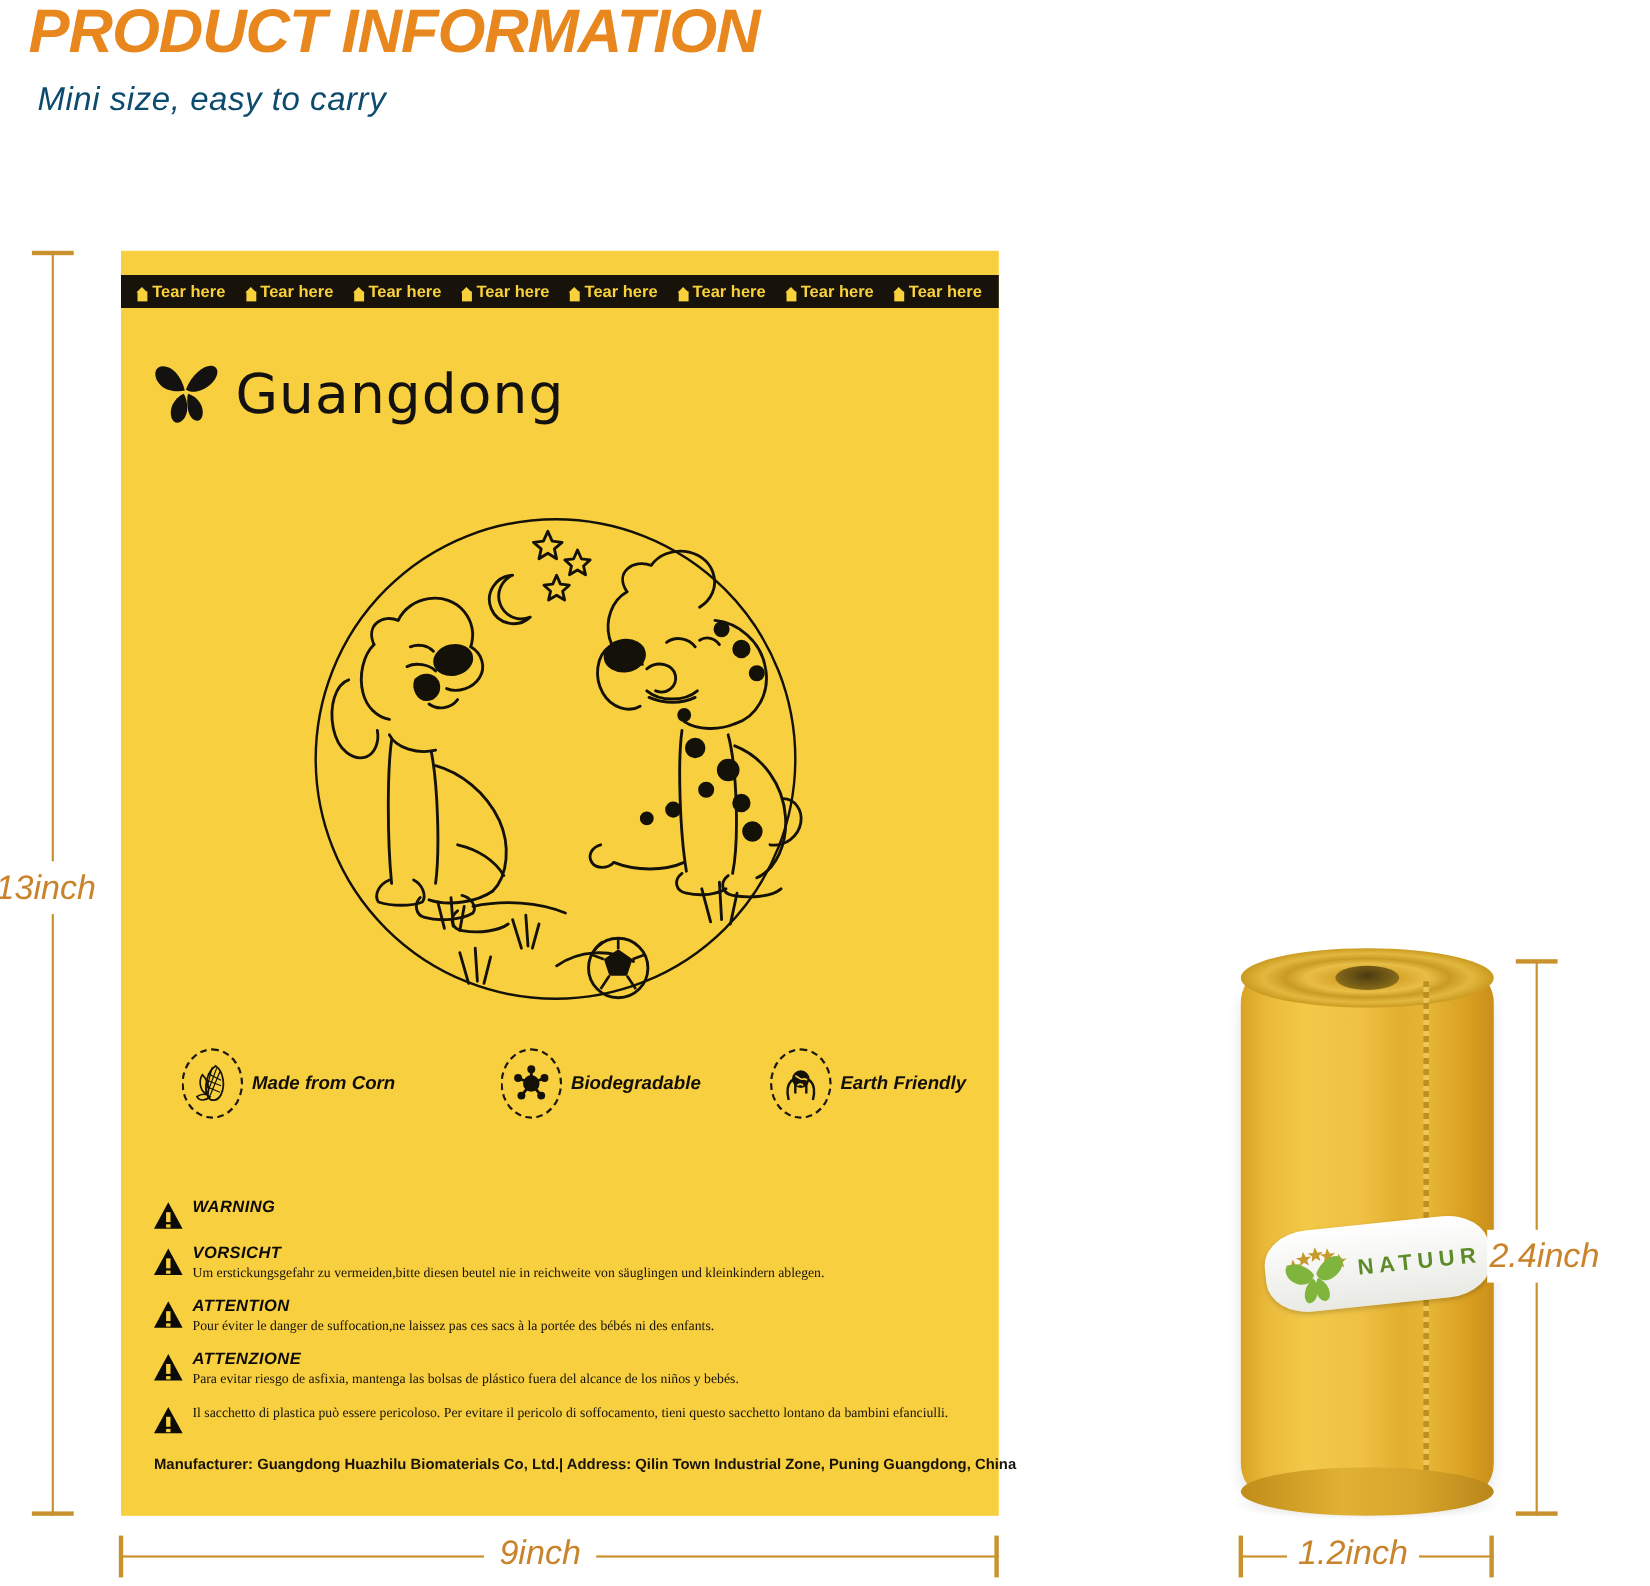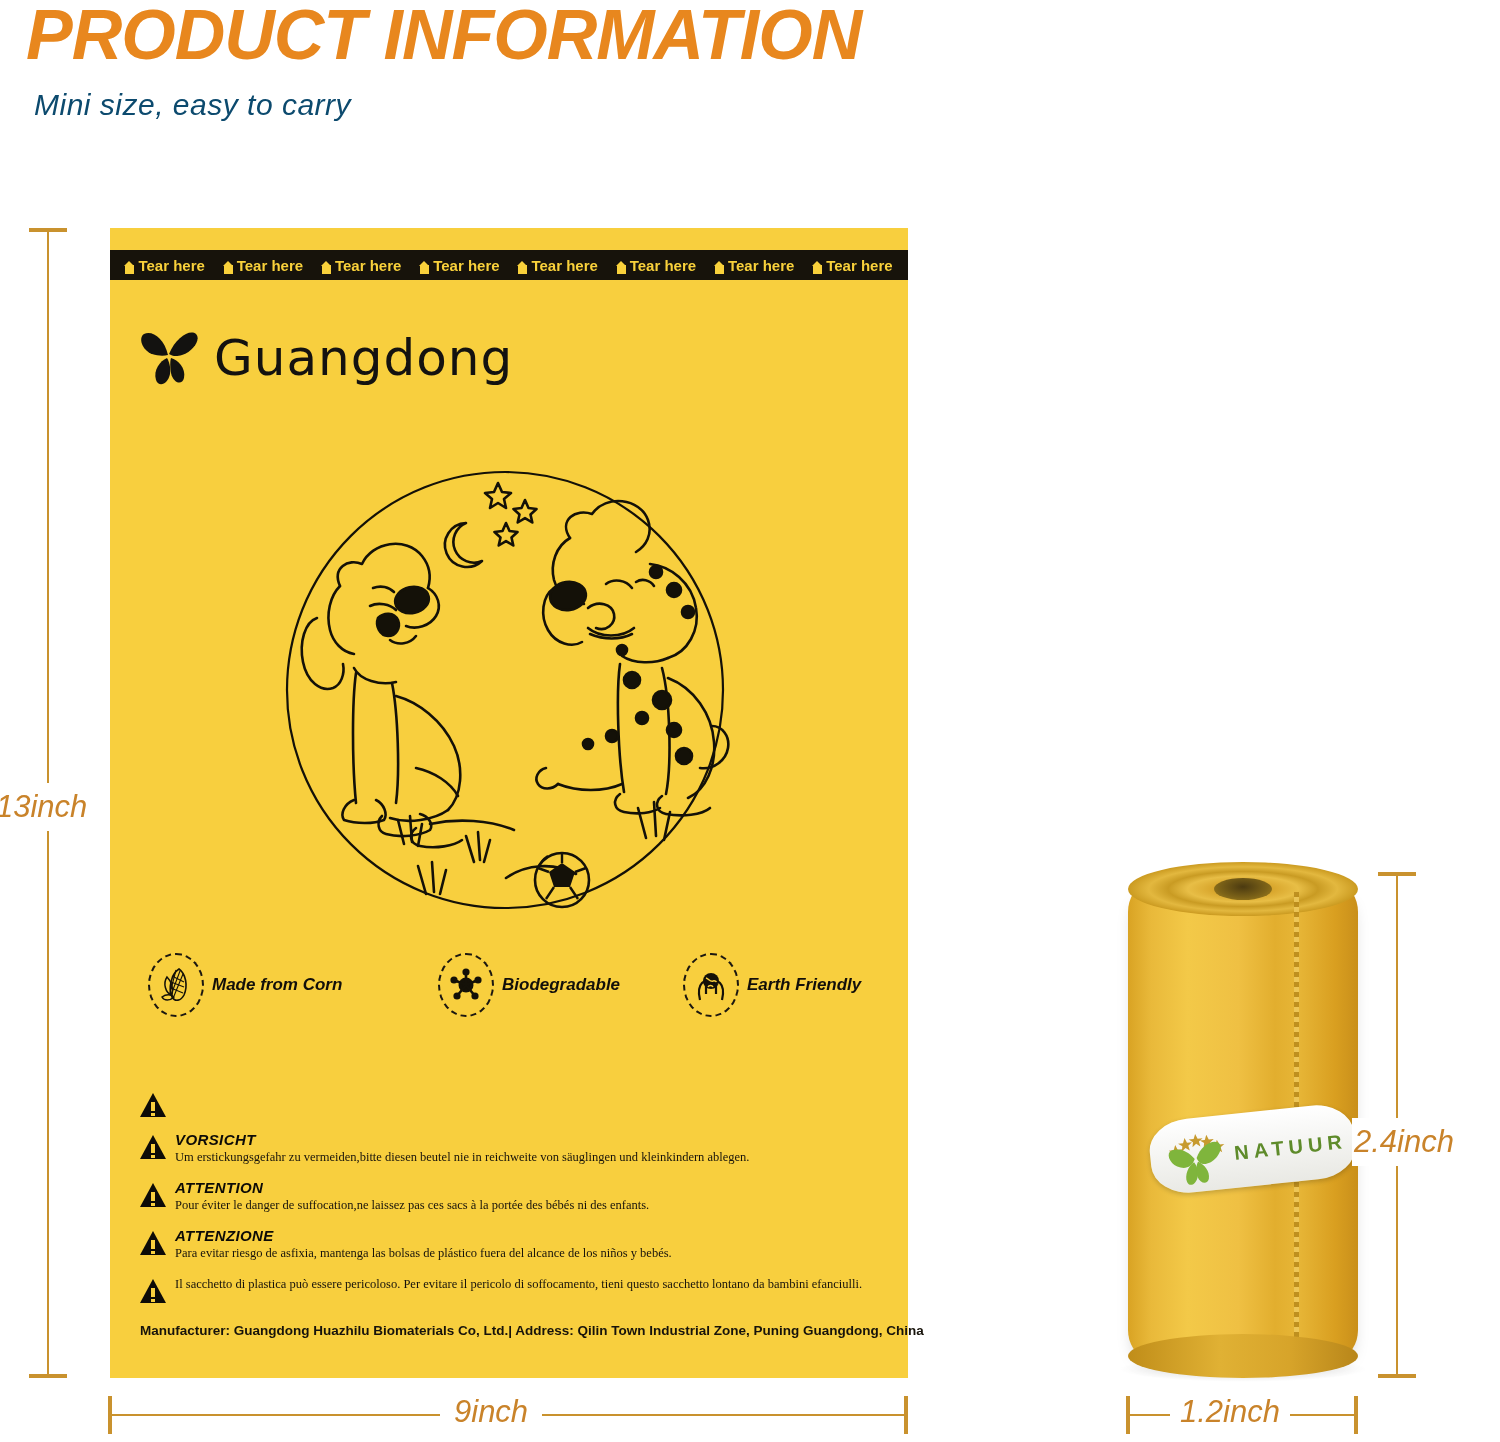--- a/index.html
+++ b/index.html
@@ -1,21 +1,21 @@
 <!DOCTYPE html>
 <html><head>
 <meta charset="utf-8">
 <style>
   html,body{margin:0;padding:0;background:#ffffff;}
   body{width:1500px;height:1442px;position:relative;overflow:hidden;
        font-family:"Liberation Sans",sans-serif;}
 
   
   #header{position:absolute;left:26px;top:0px;}
-  #title{font-size:70px;font-weight:bold;font-style:italic;color:#E8871E;
+  #title{font-size:56px;font-weight:bold;font-style:italic;color:#E8871E;
          letter-spacing:-1px;line-height:1.0;margin:0;white-space:nowrap;}
   #subtitle{font-size:30px;font-style:italic;color:#0c4a6e;margin:18px 0 0 8px;
             white-space:nowrap;letter-spacing:.5px;}
 
   
   #bag{position:absolute;left:110px;top:228px;width:798px;height:1150px;
        background:#F8CF3E;}
   #tearstrip{position:absolute;left:0;top:22px;width:100%;height:30px;
              background:#17130B;display:flex;align-items:center;
              justify-content:space-around;padding:0 6px;box-sizing:border-box;}
@@ -30,21 +30,21 @@
 
   
   #brand{position:absolute;left:28px;top:100px;display:flex;align-items:center;gap:14px;}
   #brandname{font-size:50px;color:#141210;font-family:"DejaVu Sans",sans-serif;
              letter-spacing:1px;}
 
   
   #art{position:absolute;left:160px;top:240px;width:470px;height:450px;}
 
   
-  #badges{position:absolute;left:38px;top:725px;width:740px;display:flex;
+  #badges{position:absolute;left:55px;top:725px;width:740px;display:flex;
           align-items:center;text-align:center;}
   .badge{display:flex;align-items:center;gap:8px;}
   .badge:nth-child(1){width:290px;}
   .badge:nth-child(2){width:245px;}
   .bcircle{width:52px;height:60px;border:2px dashed #1b1710;border-radius:50%;
            display:flex;align-items:center;justify-content:center;flex:none;}
   .blabel{font-size:17px;font-weight:bold;font-style:italic;color:#120F0A;
           white-space:nowrap;}
 
   
@@ -272,20 +272,21 @@
   </div>
 
   <div id="warnings">
       <div class="wrow">
         <div class="wtri">
           <div class="tri"></div>
           <div class="bang"></div>
           <div class="dot"></div>
         </div>
         <div class="wtxt">
+          <div class="wh">WARNING</div>
         </div>
       </div>
       <div class="wrow">
         <div class="wtri">
           <div class="tri"></div>
           <div class="bang"></div>
           <div class="dot"></div>
         </div>
         <div class="wtxt">
           <div class="wh">VORSICHT</div>

